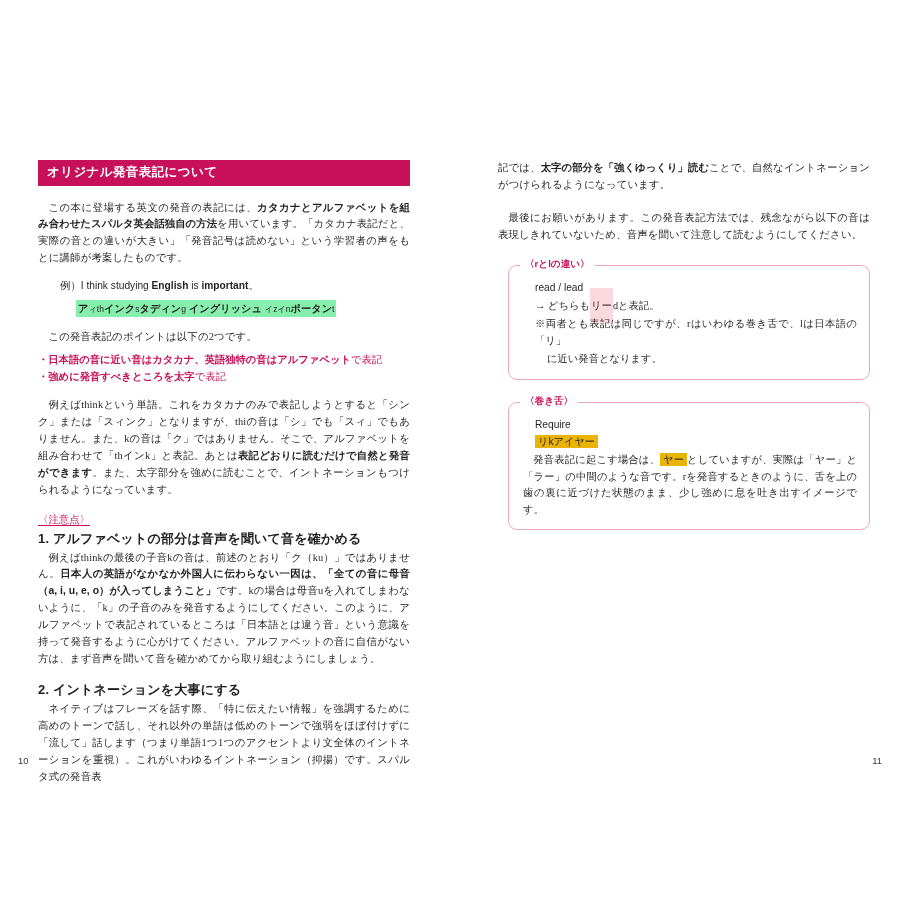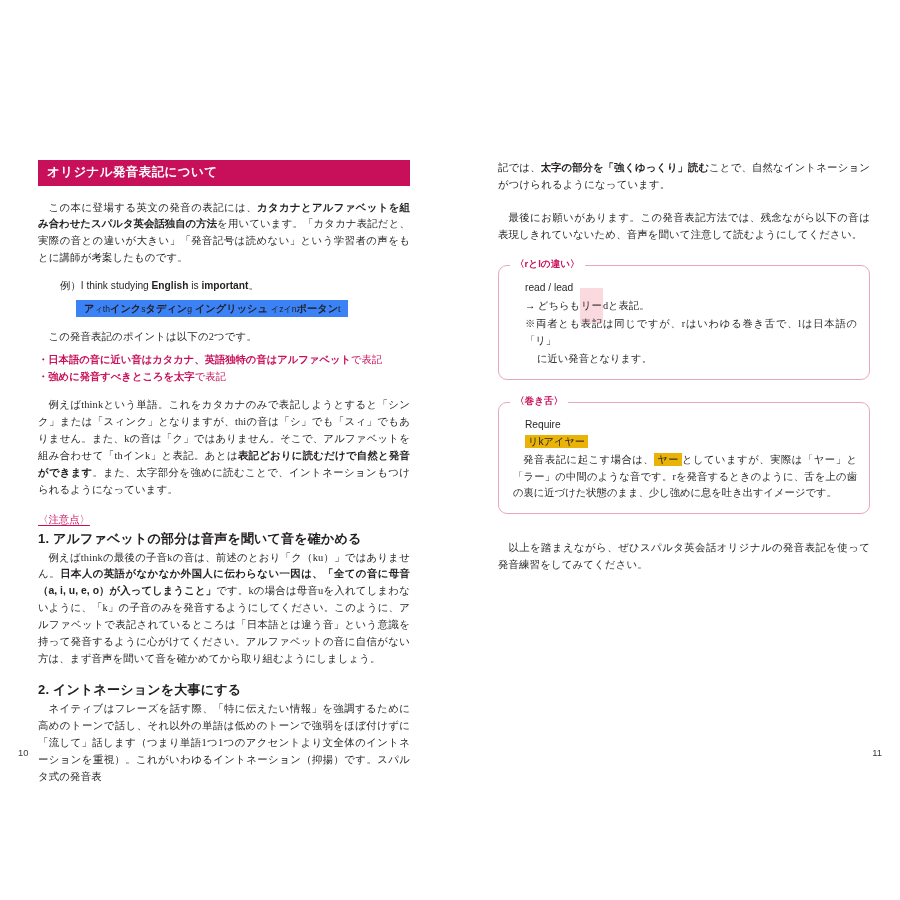--- a/index.html
+++ b/index.html
@@ -90,22 +90,22 @@
   }
   .example-en .en {
     font-family: "Liberation Sans", "DejaVu Sans", sans-serif;
     font-size: 10.2px;
   }
   .example-kana {
     margin: 3px 0 0 16px;
     font-size: 10.2px;
     line-height: 1.5;
     display: inline-block;
-    background: #3b82f6;
-    padding: 1px 8px;
+    background: #86efac;
+    padding: 1px 2px;
     white-space: nowrap;
     font-family: "Liberation Sans", "DejaVu Sans", sans-serif;
   }
   .example-kana .strong {
     font-weight: bold;
   }
   .example-kana .small {
     font-size: 8.2px;
     font-weight: normal;
   }
@@ -148,21 +148,21 @@
     margin: 0 0 2px 0;
     letter-spacing: 0.2px;
   }
   .num-head.spaced { margin-top: 14px; }
 
   
   .note-box {
     position: relative;
     border: 1px solid #e8a8ba;
     border-radius: 9px;
-    margin: 16px 0 14px 0;
+    margin: 16px 0 14px 10px;
     padding: 14px 12px 11px 14px;
   }
   .note-title {
     position: absolute;
     top: -7px;
     left: 11px;
     background: #ffffff;
     padding: 0 5px;
     color: #c8105a;
     font-family: "Liberation Sans", "DejaVu Sans", sans-serif;
@@ -200,21 +200,21 @@
   .hl-kana {
     background: #eab308;
     padding: 1px 3px;
     font-family: Liberation Sans, sans-serif;
     font-size: 10.2px;
   }
 
   
   .folio {
     position: absolute;
-    bottom: 142px;
+    bottom: 134px;
     font-family: "Liberation Sans", "DejaVu Sans", sans-serif;
     font-size: 9.4px;
     color: #3a3a3a;
   }
   .folio-left  { left: 18px; }
   .folio-right { right: 18px; }
 </style>
 </head>
 <body>
 
@@ -269,20 +269,19 @@
         <div class="note-para hang" style="padding-left:24px;">に近い発音となります。</div>
       </div>
 
       <div class="note-box" style="margin-top:22px;">
         <div class="note-title">〈巻き舌〉</div>
         <div class="note-line latin">Require</div>
         <div class="note-line"><span class="hl-kana">リkアイヤー</span></div>
         <div class="note-para"><span>発音表記に起こす場合は、</span><span class="hl-kana">ヤー</span><span>としていますが、実際は「ヤー」と「ラー」の中間のような音です。rを発音するときのように、舌を上の歯の裏に近づけた状態のまま、少し強めに息を吐き出すイメージです。</span></div>
       </div>
 
-      <p class="body indent" style="margin-top:26px;">以上を踏まえながら、ぜひスパルタ英会話オリジナルの発音表記を使って発音練習をしてみてください。</p>
 
     </div>
 
     <div class="folio folio-right">11</div>
   </div>
 
 </div>
 
 </body></html>

